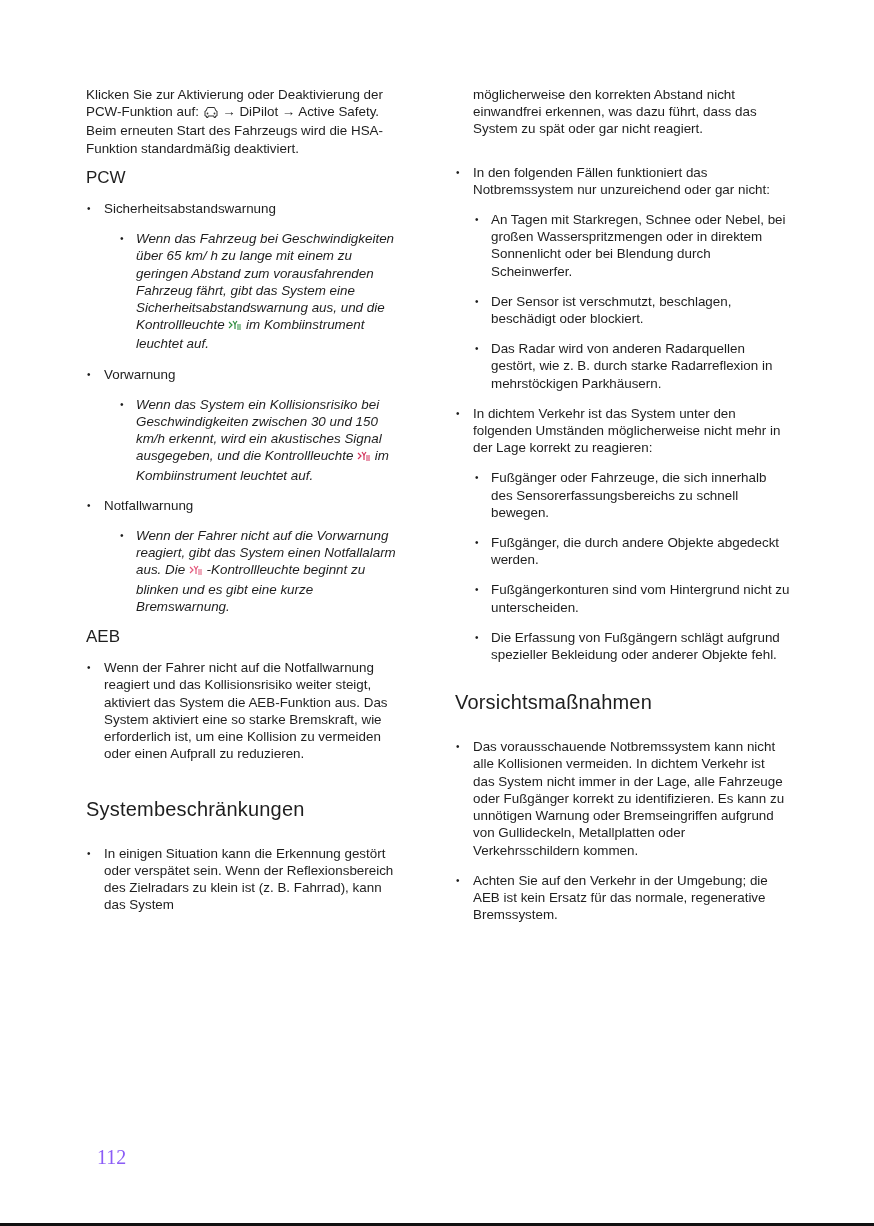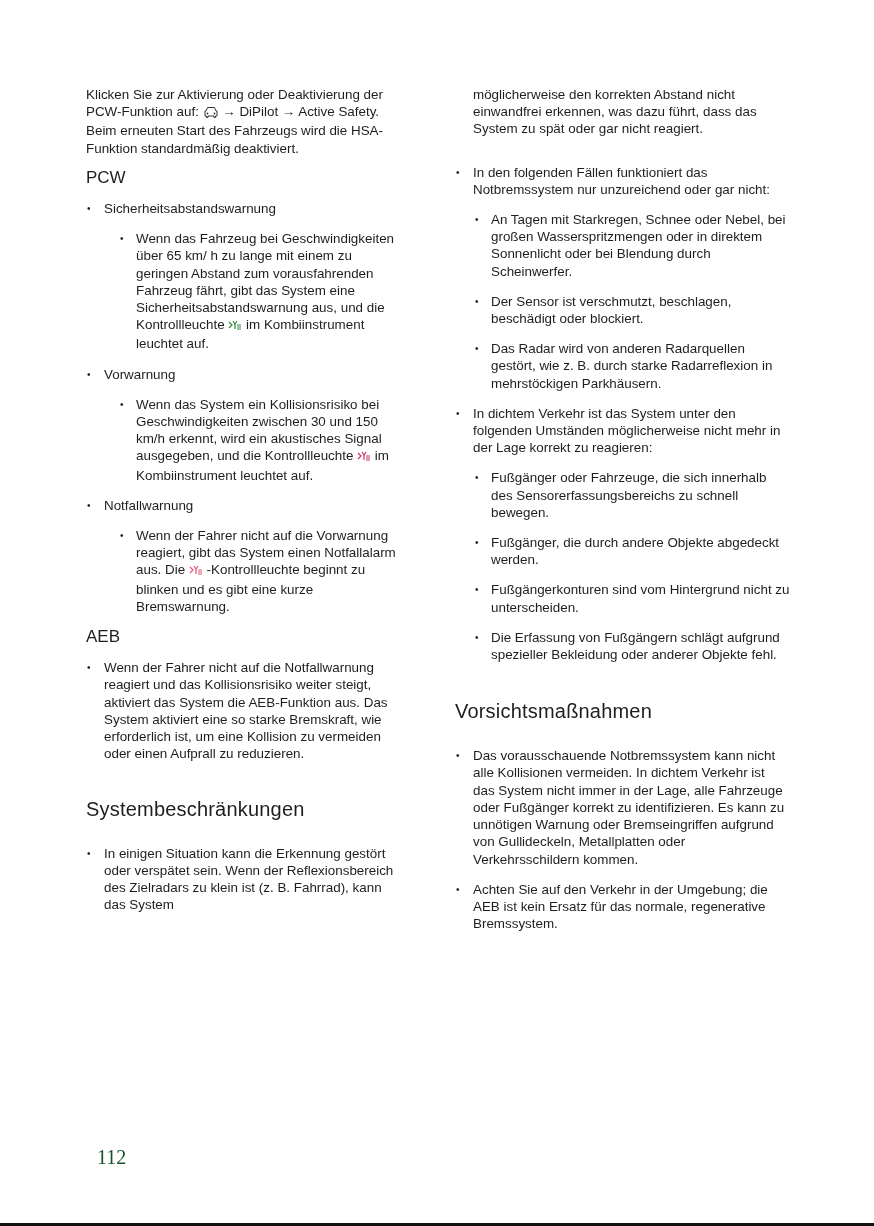--- a/index.html
+++ b/index.html
@@ -11,24 +11,24 @@
   p { margin: 0; }
   .para { margin-bottom: 12px; }
   .sub { font-size: 17px; margin: 6px 0 14px 0; font-weight: normal; }
   .h2 { font-size: 20px; line-height: 24px; font-weight: normal; margin: 34px 0 24px 0; letter-spacing: 0.2px; }
   ul { list-style: none; margin: 0; padding: 0; }
   li { position: relative; padding-left: 18px; margin-bottom: 13px; }
   li::before { content: "\2022"; position: absolute; left: 1px; top: 0; font-size: 10px; }
   ul.inner { margin-top: 13px; }
   ul.inner li { padding-left: 16px; }
   ul.inner li::before { left: 0; }
-  .col-left ul.inner { margin-left: 16px; }
+  .col-left ul.inner { margin-left: 16px; font-style: italic; }
   .col-right ul.inner { margin-left: 2px; }
   .icon { display: inline-block; vertical-align: -2px; }
-  .page-num { position: absolute; left: 97px; top: 1146px; font-family: "Liberation Serif", serif; font-size: 20px; color: #14532d; text-align: right; }
+  .page-num { position: absolute; left: 97px; top: 1146px; font-family: "Liberation Serif", serif; font-size: 20px; color: #8b5cf6; text-align: right; }
   .bottom-rule { position: absolute; left: 0; bottom: 0; width: 874px; height: 3px; background: #111; }
   .cont { padding-left: 18px; margin-bottom: 26px; }
 </style>
 </head>
 <body>
 
 <div class="col col-left">
   <p class="para">
     <span>Klicken Sie zur Aktivierung oder Deaktivierung der PCW-Funktion auf: </span><span class="icon"><svg width="16" height="12" viewBox="0 0 16 12">
           <path d="M3 5 L4.5 1.5 H11.5 L13 5 H14 V10 H12.5 V11.5 H11 V10 H5 V11.5 H3.5 V10 H2 V5 Z" fill="none" stroke="#333" stroke-width="1"></path>
@@ -110,21 +110,21 @@
       <span>In dichtem Verkehr ist das System unter den folgenden Umständen möglicherweise nicht mehr in der Lage korrekt zu reagieren:</span>
       <ul class="inner">
         <li>Fußgänger oder Fahrzeuge, die sich innerhalb des Sensorerfassungsbereichs zu schnell bewegen.</li>
         <li>Fußgänger, die durch andere Objekte abgedeckt werden.</li>
         <li>Fußgängerkonturen sind vom Hintergrund nicht zu unterscheiden.</li>
         <li>Die Erfassung von Fußgängern schlägt aufgrund spezieller Bekleidung oder anderer Objekte fehl.</li>
       </ul>
     </li>
   </ul>
 
-  <div class="h2" style="margin-top:36px;">Vorsichtsmaßnahmen</div>
+  <div class="h2" style="margin-top:27px;">Vorsichtsmaßnahmen</div>
 
   <ul>
     <li>Das vorausschauende Notbremssystem kann nicht alle Kollisionen vermeiden. In dichtem Verkehr ist das System nicht immer in der Lage, alle Fahrzeuge oder Fußgänger korrekt zu identifizieren. Es kann zu unnötigen Warnung oder Bremseingriffen aufgrund von Gullideckeln, Metallplatten oder Verkehrsschildern kommen.</li>
     <li>Achten Sie auf den Verkehr in der Umgebung; die AEB ist kein Ersatz für das normale, regenerative Bremssystem.</li>
   </ul>
 </div>
 
 <div class="page-num">112</div>
 <div class="bottom-rule"></div>
 

